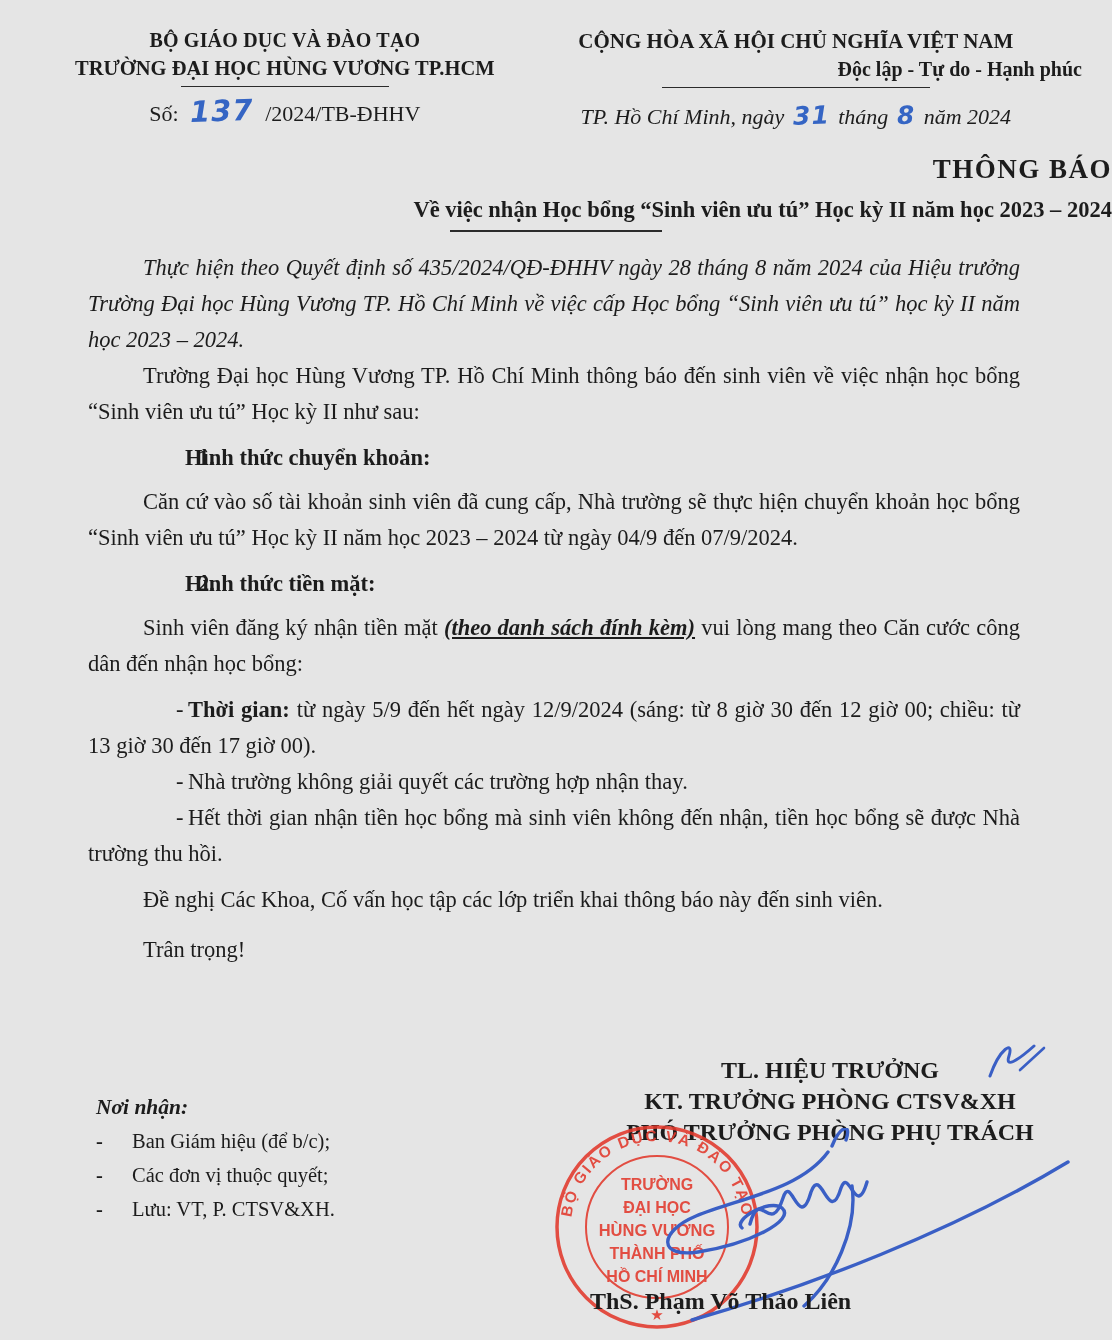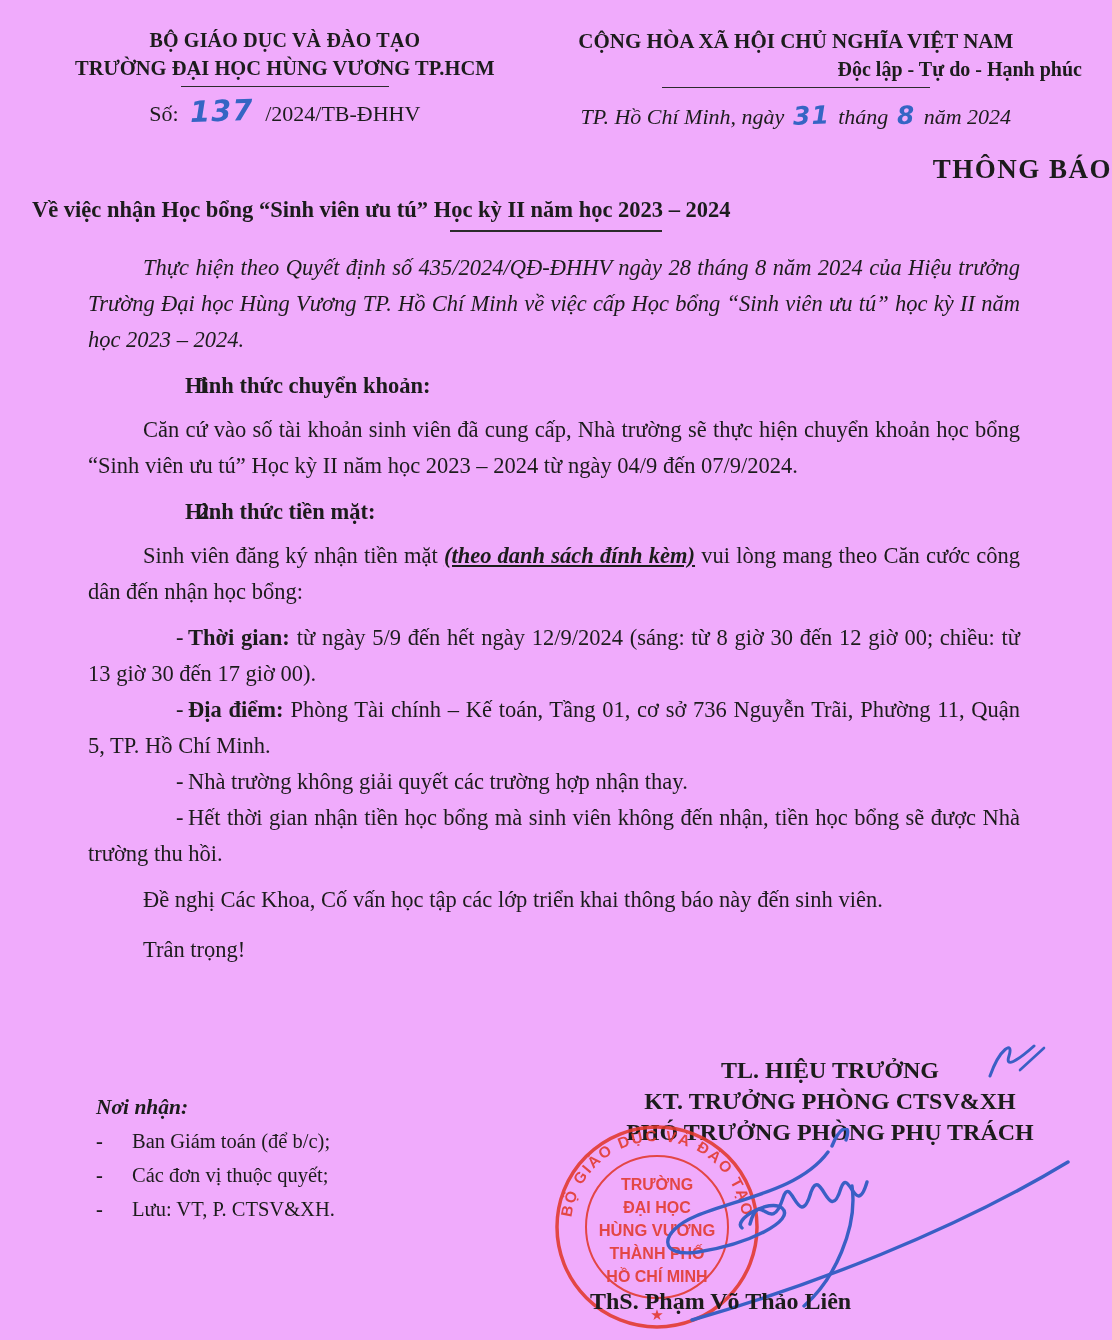--- a/index.html
+++ b/index.html
@@ -1,19 +1,19 @@
 <!DOCTYPE html>
 <html lang="vi"><head>
 <meta charset="utf-8">
 <style>
   html,body{margin:0;padding:0;background:#ffffff;}
   .page{
     position:relative;
     width:1112px;height:1340px;
-    background:#f0abfc;
+    background:#e5e5e5;
     font-family:"Liberation Serif","DejaVu Serif",serif;
     color:#1c1c1c;
     overflow:hidden;
   }
   
   .header{display:flex;padding:26px 30px 0 60px;}
   .h-left{width:44%;text-align:center;}
   .h-right{width:56%;text-align:center;}
   .h-line1{font-size:20px;line-height:28px;font-weight:600;letter-spacing:.2px;}
   .h-line2{font-size:20.5px;line-height:28px;font-weight:bold;}
@@ -27,21 +27,21 @@
     font-family:"DejaVu Sans",sans-serif;
     font-style:italic;font-weight:bold;
     display:inline-block;transform:rotate(-2deg);
     letter-spacing:1px;
   }
   .hand.num{font-size:29px;line-height:20px;padding:0 6px;}
   .hand.day{font-size:25px;line-height:20px;padding:0 3px;}
   .date-line{margin-top:16px;font-size:22px;font-style:italic;}
   
   .title{margin-top:22px;text-align:right;font-size:27px;font-weight:bold;letter-spacing:1.5px;line-height:34px;}
-  .subtitle{margin-top:9px;text-align:left;font-size:22.5px;font-weight:bold;line-height:30px;padding-left:32px;}
+  .subtitle{margin-top:9px;text-align:right;font-size:22.5px;font-weight:bold;line-height:30px;}
   .subtitle-rule{width:212px;border-bottom:2px solid #2b2b2b;margin:5px auto 0;}
   
   .body{margin-top:18px;padding:0 92px 0 88px;font-size:22.5px;line-height:36px;text-align:justify;}
   .body p{margin:0;}
   .indent{text-indent:55px;}
   .it{font-style:italic;}
   .bold-it{font-weight:bold;font-style:italic;text-decoration:underline;}
   .sect-head{margin-top:10px !important;font-weight:bold;text-indent:55px;}
   .sect-num{display:inline-block;width:42px;font-weight:bold;}
   .para{margin-top:8px !important;}
@@ -91,53 +91,51 @@
       </div>
     </div>
   </div>
 
   <div class="title">THÔNG BÁO</div>
   <div class="subtitle">Về việc nhận Học bổng “Sinh viên ưu tú” Học kỳ II năm học 2023 – 2024</div>
   <div class="subtitle-rule"></div>
 
   <div class="body">
     <p class="indent it">Thực hiện theo Quyết định số 435/2024/QĐ-ĐHHV ngày 28 tháng 8 năm 2024 của Hiệu trưởng Trường Đại học Hùng Vương TP. Hồ Chí Minh về việc cấp Học bổng “Sinh viên ưu tú” học kỳ II năm học 2023 – 2024.</p>
+    <p class="indent">Trường Đại học Hùng Vương TP. Hồ Chí Minh thông báo đến sinh viên về việc nhận học bổng “Sinh viên ưu tú” Học kỳ II như sau:</p>
 
     <p class="sect-head">
       <span class="sect-num">1.</span><span>Hình thức chuyển khoản:</span>
     </p>
     <p class="indent para">Căn cứ vào số tài khoản sinh viên đã cung cấp, Nhà trường sẽ thực hiện chuyển khoản học bổng “Sinh viên ưu tú” Học kỳ II năm học 2023 – 2024 từ ngày 04/9 đến 07/9/2024.</p>
 
     <p class="sect-head">
       <span class="sect-num">2.</span><span>Hình thức tiền mặt:</span>
     </p>
     <p class="indent para">
       <span>Sinh viên đăng ký nhận tiền mặt </span><span class="bold-it">(theo danh sách đính kèm)</span><span> vui lòng mang theo Căn cước công dân đến nhận học bổng:</span>
     </p>
 
     <p class="bullet mt10">
       <span class="dash">-</span><span class="b-label">Thời gian:</span><span>từ ngày 5/9 đến hết ngày 12/9/2024 (sáng: từ 8 giờ 30 đến 12 giờ 00; chiều: từ 13 giờ 30 đến 17 giờ 00).</span>
     </p>
     <p class="bullet">
-      <span class="dash">-</span><span class="b-label">Địa điểm:</span><span>Phòng Tài chính – Kế toán, Tầng 01, cơ sở 736 Nguyễn Trãi, Phường 11, Quận 5, TP. Hồ Chí Minh.</span>
-    </p>
-    <p class="bullet">
       <span class="dash">-</span><span class="b-label"></span><span>Nhà trường không giải quyết các trường hợp nhận thay.</span>
     </p>
     <p class="bullet">
       <span class="dash">-</span><span class="b-label"></span><span>Hết thời gian nhận tiền học bổng mà sinh viên không đến nhận, tiền học bổng sẽ được Nhà trường thu hồi.</span>
     </p>
 
     <p class="indent mt10">Đề nghị Các Khoa, Cố vấn học tập các lớp triển khai thông báo này đến sinh viên.</p>
     <p class="indent mt14">Trân trọng!</p>
   </div>
 
   <div class="recipients">
     <div class="head">Nơi nhận:</div>
-    <div class="item"><span class="dash">-</span><span>Ban Giám toán (để b/c);</span></div>
+    <div class="item"><span class="dash">-</span><span>Ban Giám hiệu (để b/c);</span></div>
     <div class="item"><span class="dash">-</span><span>Các đơn vị thuộc quyết;</span></div>
     <div class="item"><span class="dash">-</span><span>Lưu: VT, P. CTSV&amp;XH.</span></div>
   </div>
 
   <div class="sig-block">
     <div>TL. HIỆU TRƯỞNG</div>
     <div>KT. TRƯỞNG PHÒNG CTSV&amp;XH</div>
     <div>PHÓ TRƯỞNG PHÒNG PHỤ TRÁCH</div>
   </div>
 

